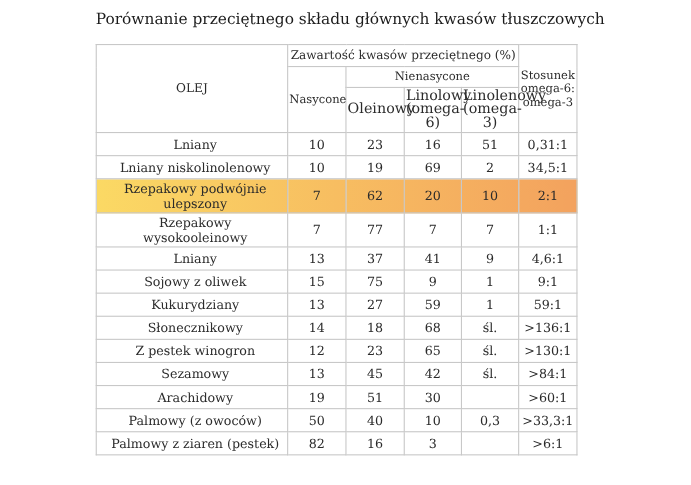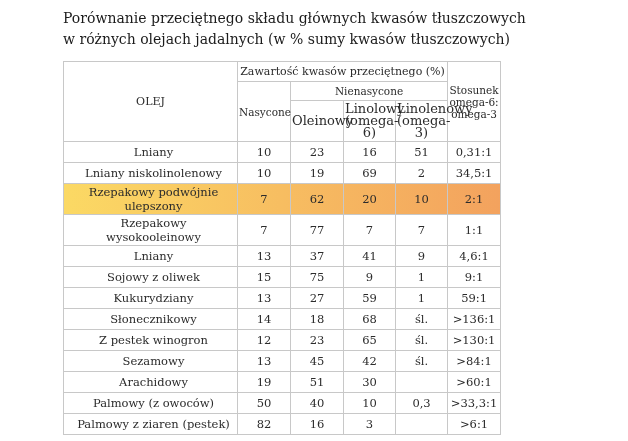--- a/index.html
+++ b/index.html
@@ -10,21 +10,21 @@
   }
   *{box-sizing:border-box;margin:0;padding:0;}
   html,body{background:#ffffff;}
   body{
     width:628px;height:441px;
     font-family:"DejaVu Serif", serif;
     color:var(--text);
     overflow:hidden;
   }
   .page{position:relative;width:628px;height:441px;background:#fff;}
-  .content{position:absolute;left:63px;top:8px;width:437px;}
+  .content{position:absolute;left:87px;top:8px;width:437px;}
   .title{color:#1b1b1b;font-size:14px;line-height:21px;text-align:center;}
   .title-line{white-space:nowrap;}
   table{
     width:437px;
     border-collapse:collapse;
     margin-top:11px;
     table-layout:fixed;
   }
   th,td{
     border:1px solid var(--border);
@@ -54,21 +54,20 @@
   tr.highlight td{background:transparent;}
 </style>
 </head>
 <body>
 
 <div class="page">
   <div class="content">
 
     <div class="title">
       <div class="title-line">Porównanie przeciętnego składu głównych kwasów tłuszczowych</div>
-      <div class="title-line">w różnych olejach jadalnych (w % sumy kwasów tłuszczowych)</div>
     </div>
 
     <table>
       <colgroup>
         <col style="width:174px">
         <col style="width:53px">
         <col style="width:53px">
         <col style="width:52px">
         <col style="width:52px">
         <col style="width:53px">

